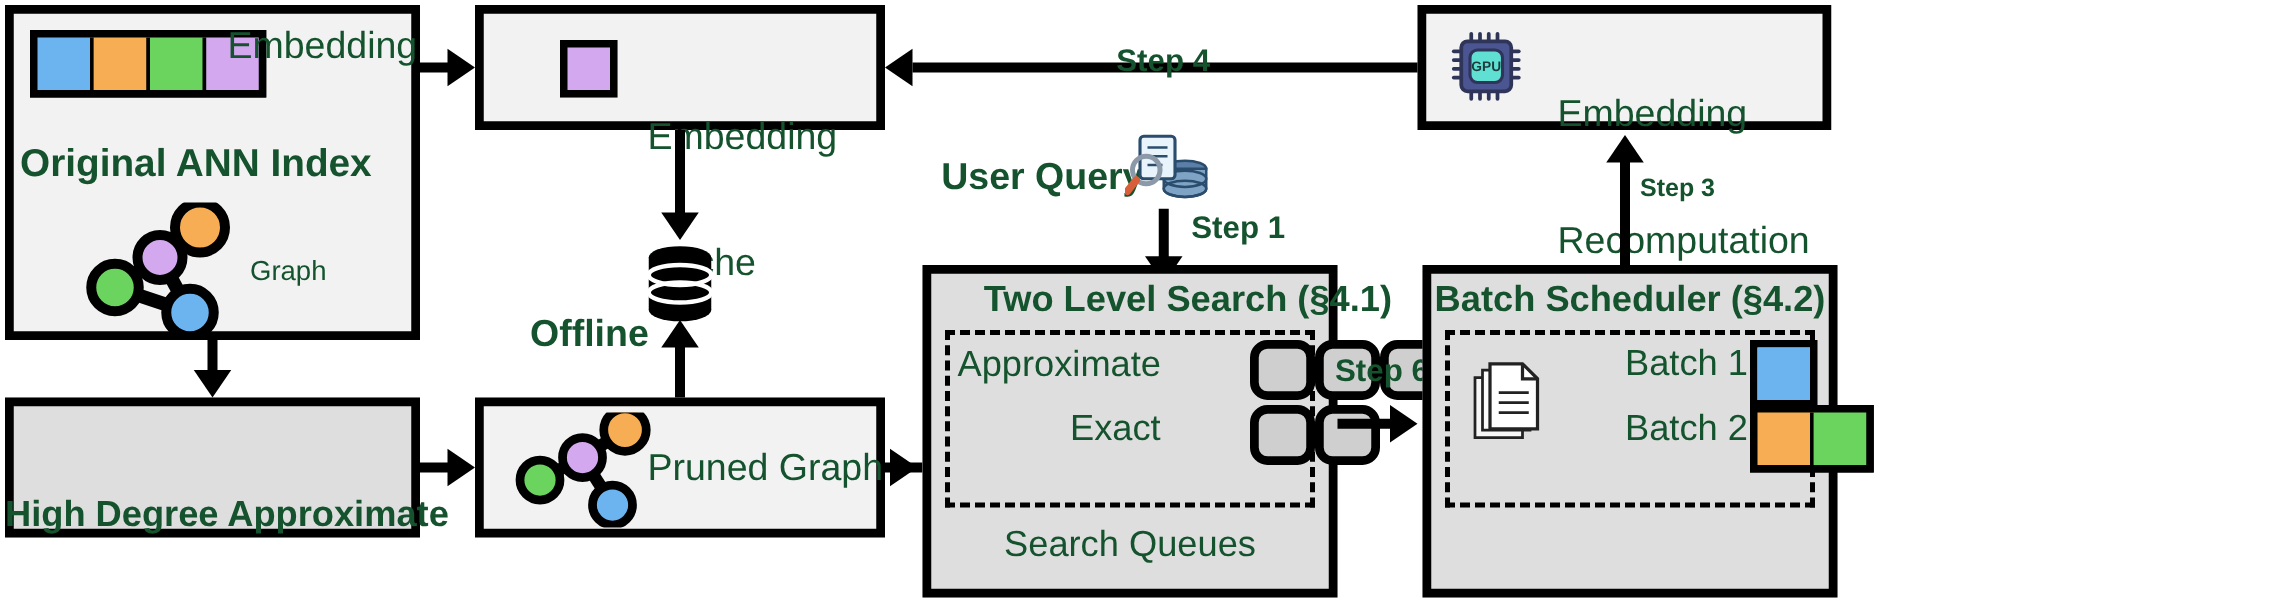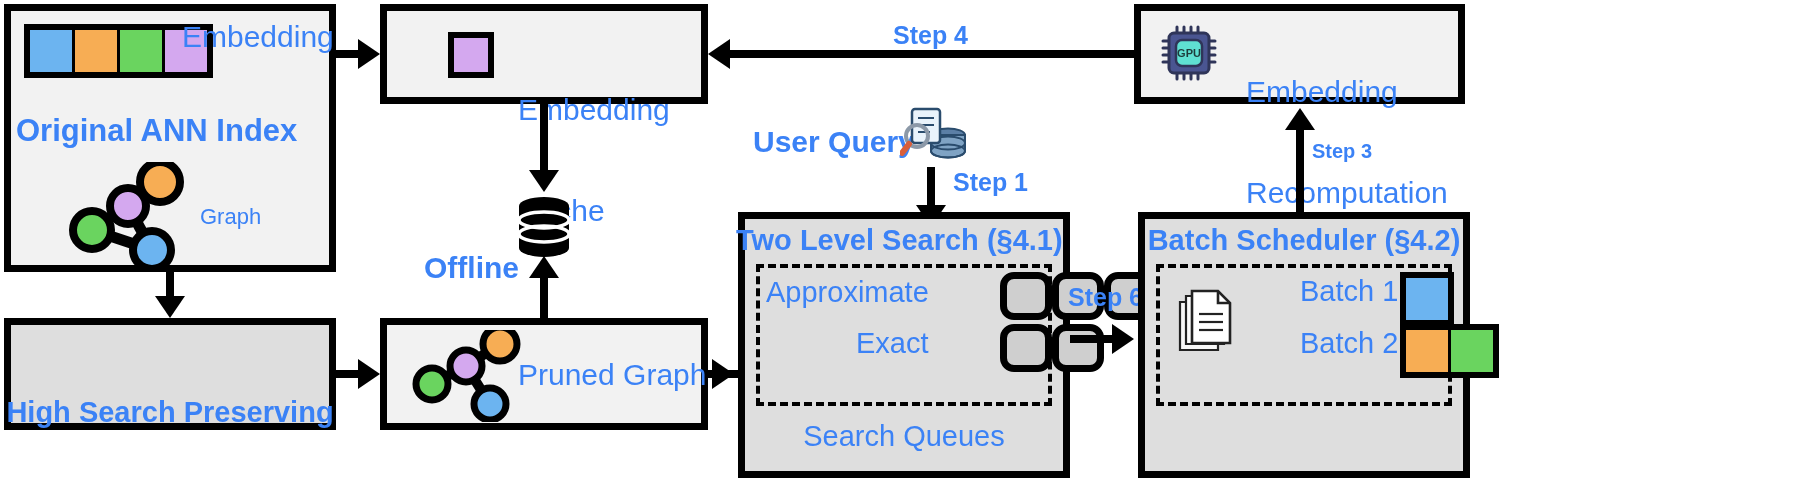--- a/index.html
+++ b/index.html
@@ -19,21 +19,21 @@
   }
   .box {
     position: absolute;
     box-sizing: border-box;
     border: 7px solid #000000;
     background: #f2f2f2;
   }
   .box.gray { background: #dedede; }
   .lbl {
     position: absolute;
-    color: #3b82f6;
+    color: #14532d;
     white-space: pre;
     line-height: 1.12;
   }
   .bold { font-weight: bold; }
   .ctr { text-align: center; }
 
   
   .hline, .vline {
     position: absolute;
     background: #000000;
@@ -158,21 +158,21 @@
   </svg>
 
   <div class="lbl" style="left:1246px; top:8px; font-size:30px;">
     <div>Embedding</div>
     <div>Recomputation</div>
     <div>Server</div>
   </div>
 
   <div class="hline" style="left:730px; top:50px; width:404px; height:8px;"></div>
   <div class="arrowhead ah-left" style="left:708px; top:39px;"></div>
-  <div class="lbl bold" style="left:893px; top:21px; font-size:25px;">Step 4</div>
+  <div class="lbl bold" style="left:893px; top:35px; font-size:25px;">Step 4</div>
 
   <div class="vline" style="left:540px; top:104px; width:8px; height:72px;"></div>
   <div class="arrowhead ah-down" style="left:529px; top:170px;"></div>
 
   <svg class="gsvg" style="left:516px; top:196px;" width="56" height="62" viewBox="0 0 56 62">
     <ellipse cx="28" cy="10" rx="25" ry="9" fill="#000"></ellipse>
     <rect x="3" y="10" width="50" height="42" fill="#000"></rect>
     <ellipse cx="28" cy="52" rx="25" ry="9" fill="#000"></ellipse>
     <ellipse cx="28" cy="24" rx="25" ry="8" fill="none" stroke="#fff" stroke-width="3.5"></ellipse>
     <ellipse cx="28" cy="38" rx="25" ry="8" fill="none" stroke="#fff" stroke-width="3.5"></ellipse>
@@ -182,21 +182,21 @@
     <div>Offline</div>
     <div>Storage</div>
   </div>
 
   <div class="vline" style="left:540px; top:272px; width:8px; height:48px;"></div>
   <div class="arrowhead ah-up" style="left:529px; top:256px;"></div>
 
   <div class="box gray" style="left:4px; top:318px; width:332px; height:112px;"></div>
 
   <div class="lbl bold ctr" style="left:4px; top:331px; width:332px; font-size:29px;">
-    <div>High Search Preserving</div>
+    <div>High Degree Approximate</div>
     
   </div>
 
   <div class="vline" style="left:166px; top:272px; width:8px; height:28px;"></div>
   <div class="arrowhead ah-down" style="left:155px; top:296px;"></div>
 
   <div class="box" style="left:380px; top:318px; width:328px; height:112px;"></div>
 
   <svg class="gsvg" style="left:404px; top:330px;" width="130" height="92" viewBox="0 0 130 92">
     <line x1="28" y1="54" x2="62" y2="36" stroke="#000" stroke-width="10"></line>
@@ -230,21 +230,21 @@
     <circle cx="17" cy="31" r="11" fill="none" stroke="#8c99a8" stroke-width="4"></circle>
     <line x1="9" y1="39" x2="2" y2="48" stroke="#d95f3b" stroke-width="6" stroke-linecap="round"></line>
   </svg>
 
   <div class="vline" style="left:927px; top:167px; width:8px; height:42px;"></div>
   <div class="arrowhead ah-down" style="left:916px; top:205px;"></div>
   <div class="lbl bold" style="left:953px; top:168px; font-size:25px;">Step 1</div>
 
   <div class="box gray" style="left:738px; top:212px; width:332px; height:266px;"></div>
 
-  <div class="lbl bold ctr" style="left:723px; top:224px; width:320px; font-size:29px;padding-left:13px;">Two Level Search (§4.1)</div>
+  <div class="lbl bold ctr" style="left:774px; top:224px; width:320px; font-size:29px;padding-left:13px;">Two Level Search (§4.1)</div>
 
   <div class="dashbox" style="left:756px; top:264px; width:296px; height:142px;"></div>
 
   <div class="lbl" style="left:766px; top:276px; font-size:29px;">Approximate</div>
 
   <div class="slotrow" style="left:1000px; top:272px;">
     <div class="slot"></div>
     <div class="slot"></div>
     <div class="slot"></div>
   </div>

